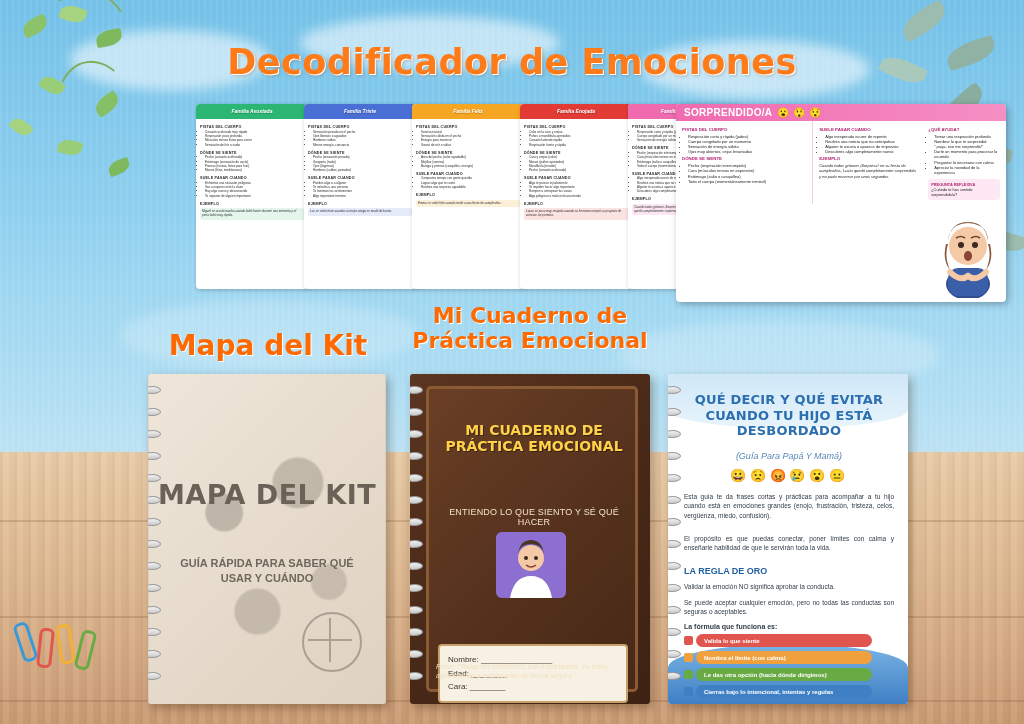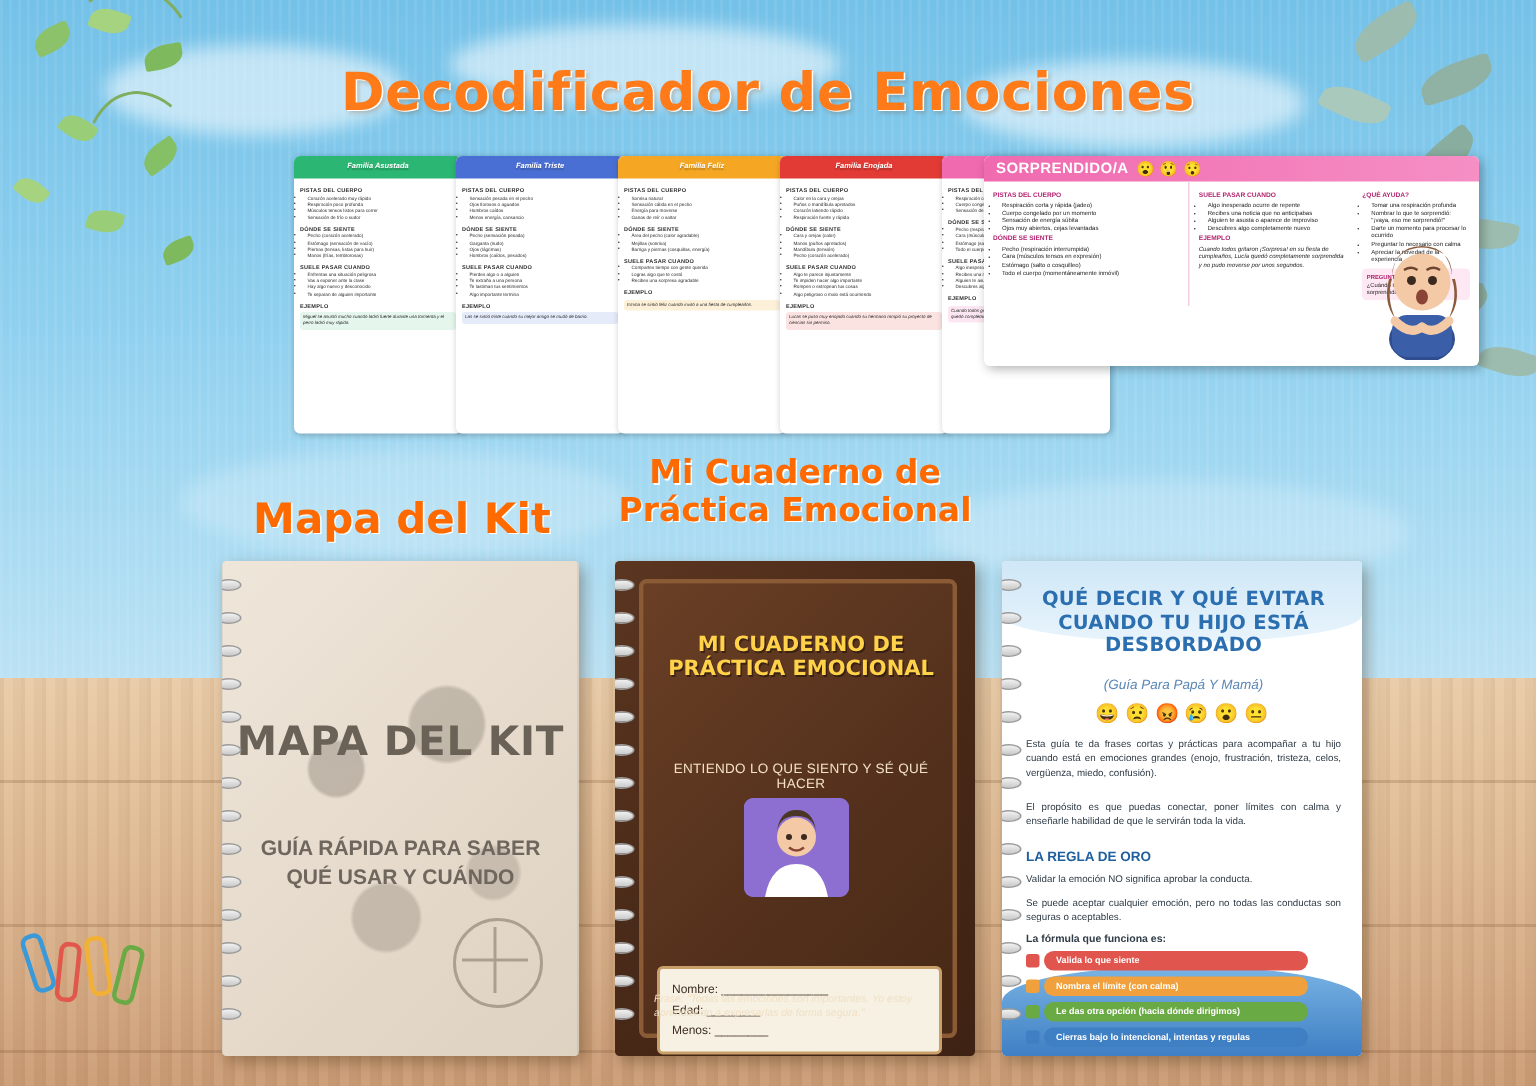--- a/index.html
+++ b/index.html
@@ -133,24 +133,24 @@
   .card .ex {
     margin-top: 2px;
     padding: 2px;
     border-radius: 2px;
     font-style: italic;
     font-size: 3px;
   }
   
   .card-top {
     position: absolute;
-    left: 460px;
+    left: 480px;
     top: 0;
     width: 330px;
-    height: 140px;
+    height: 198px;
     background: #ffffff;
     border-radius: 4px;
     box-shadow: 2px 2px 7px rgba(0,0,0,.3);
     overflow: hidden;
   }
   .card-top-head {
     height: 17px;
     background: linear-gradient(90deg,#f06ab0,#f58fc4);
     color: #fff;
     display: flex;
@@ -239,21 +239,21 @@
     font-family: "DejaVu Sans", sans-serif;
     font-weight: bold;
     font-size: 27px;
     color: #6b6257;
     line-height: 1.08;
     letter-spacing: .5px;
   }
   .b-map .t2 {
     position: absolute; left: 18px; right: 18px; top: 182px;
     text-align: center;
-    font-size: 14px;
+    font-size: 11px;
     color: #6f675d;
     font-weight: bold;
     line-height: 1.35;
   }
   .compass {
     position: absolute; left: 154px; top: 238px;
     width: 56px; height: 56px;
     border: 2px solid #8d8376;
     border-radius: 50%;
     opacity: .65;
@@ -694,21 +694,21 @@
       <circle cx="35" cy="26" r="13" fill="#f3c9a6"></circle>
       <path d="M22 22 Q24 8 35 8 Q46 8 48 22 Q46 12 35 12 Q24 12 22 22Z" fill="#4b3524"></path>
       <circle cx="30" cy="26" r="2" fill="#3a2a20"></circle>
       <circle cx="40" cy="26" r="2" fill="#3a2a20"></circle>
       <path d="M30 33 q5 4 10 0" stroke="#8a4436" stroke-width="1.6" fill="none"></path>
       <path d="M14 66 q4 -22 21 -22 q17 0 21 22Z" fill="#ffffff"></path>
     </svg>
     <div class="name-card">
       <div>Nombre: ________________</div>
       <div>Edad: ________</div>
-      <div>Menos: ________</div>
+      <div>Cara: ________</div>
     </div>
     <div class="n3">Frase: "Todas las emociones son importantes. Yo estoy aprendiendo a expresarlas de forma segura."</div>
     <div class="spiral">
       <div class="ring" style="top:12px;"></div>
         <div class="ring" style="top:34px;"></div>
       <div class="ring" style="top:56px;"></div>
         <div class="ring" style="top:78px;"></div>
       <div class="ring" style="top:100px;"></div>
         <div class="ring" style="top:122px;"></div>
       <div class="ring" style="top:144px;"></div>

